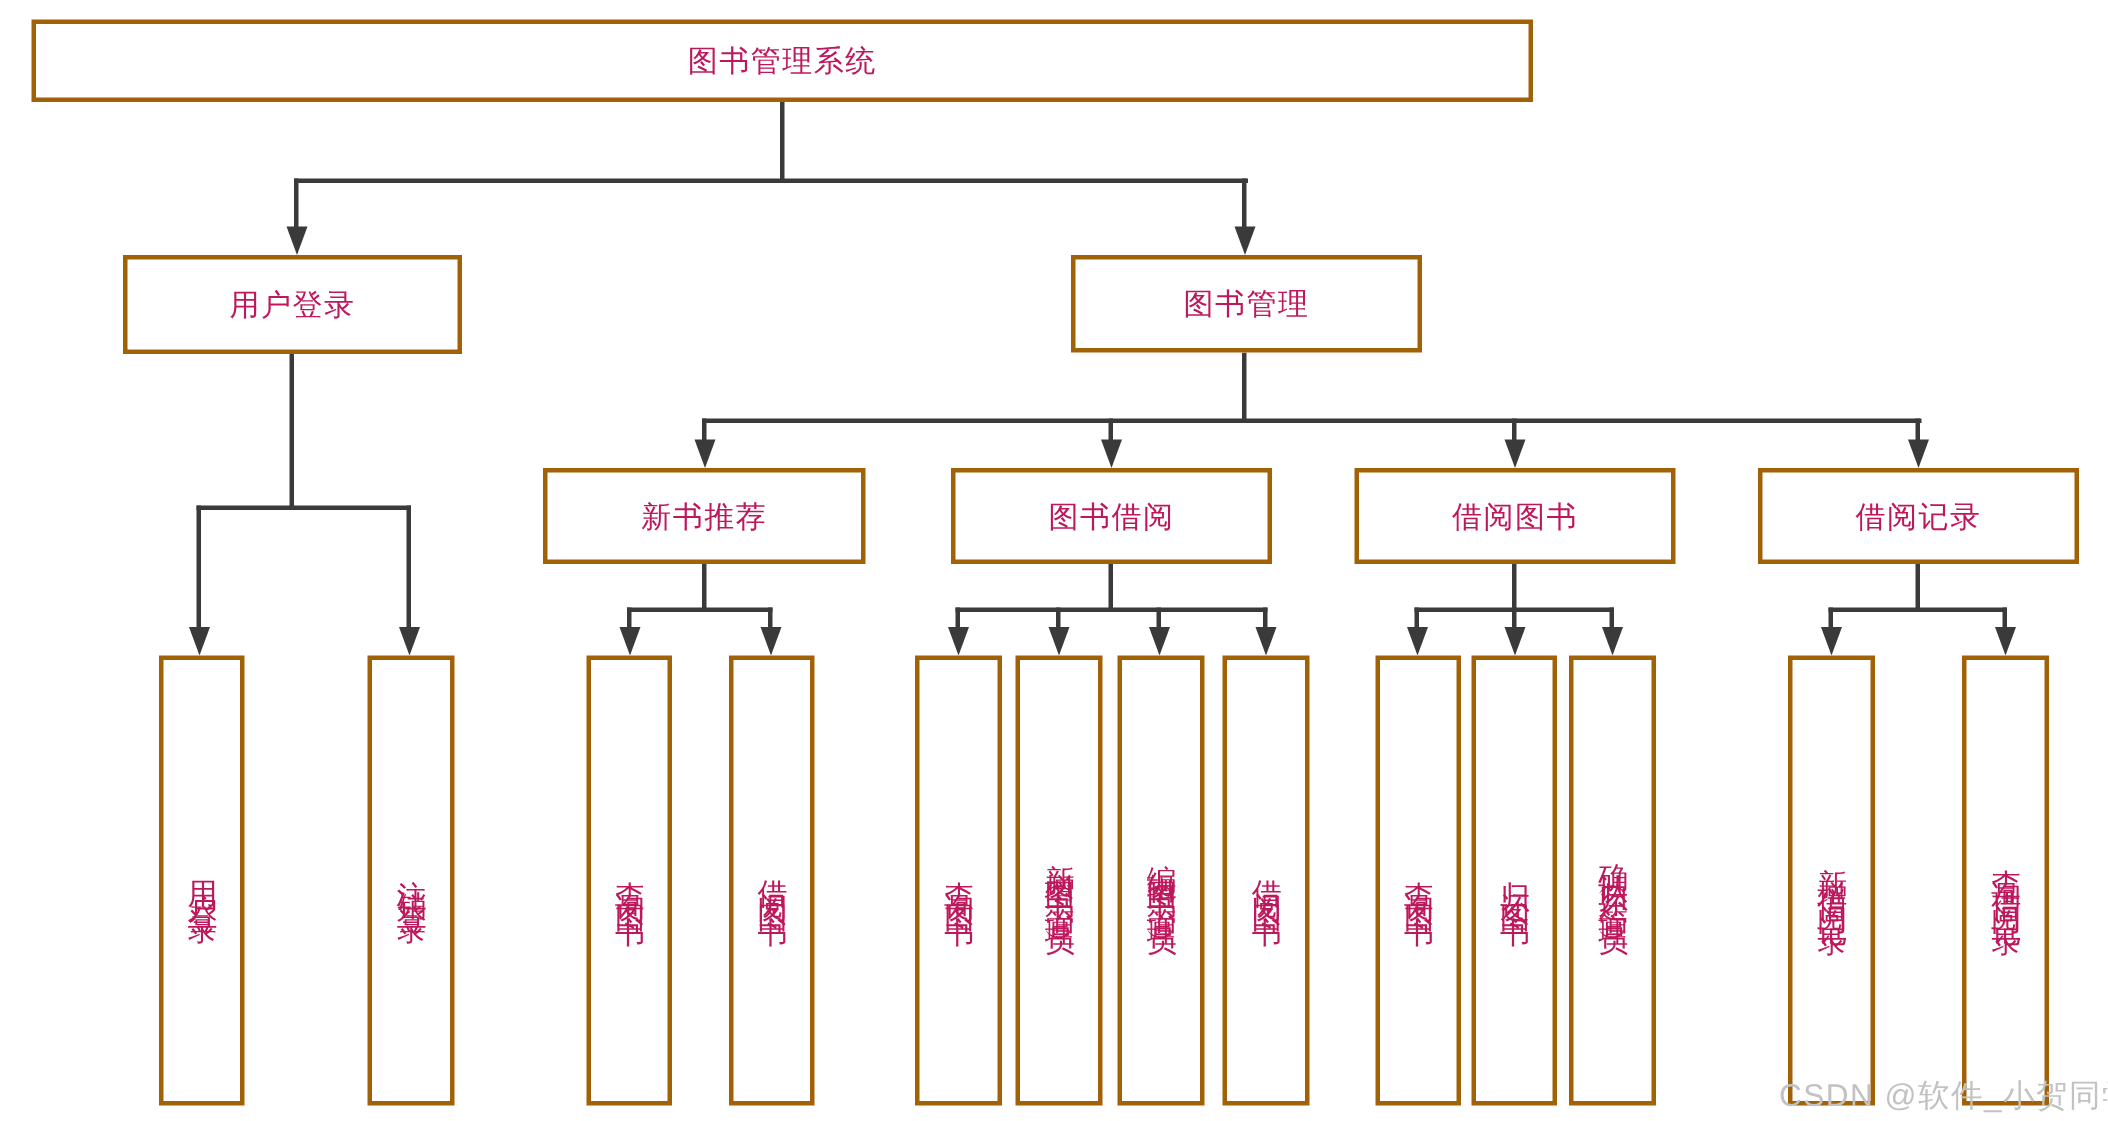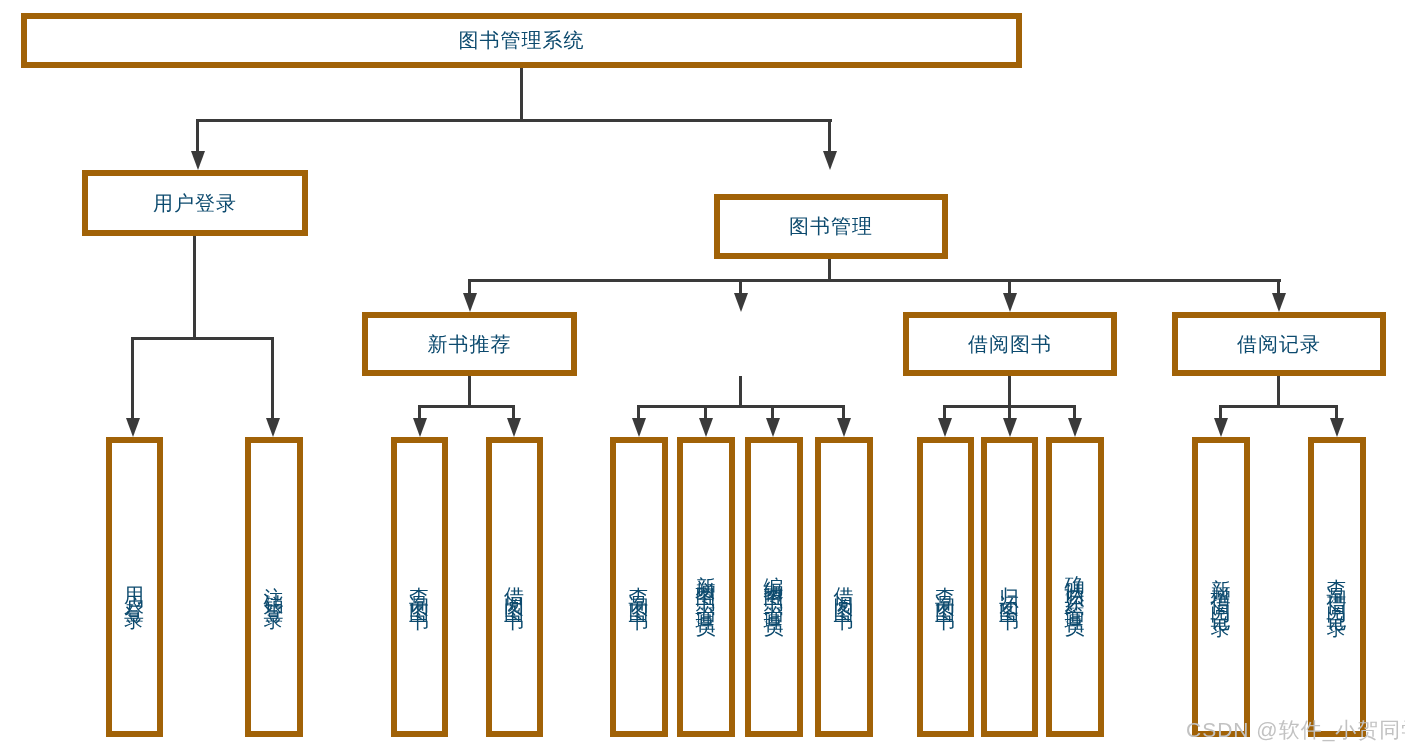--- a/index.html
+++ b/index.html
@@ -3,23 +3,23 @@
 <meta charset="utf-8">
 <style>
   * { margin:0; padding:0; box-sizing:border-box; }
   html,body { background:#ffffff; }
   body { font-family:"Liberation Sans","DejaVu Sans",sans-serif; }
   .canvas {
     position:relative; width:1405px; height:747px;
     background:#ffffff; overflow:hidden;
   }
   .node {
-    position:absolute; border:6px solid #a16207; background:#ffffff;
+    position:absolute; border:3px solid #a16207; background:#ffffff;
     display:flex; align-items:center; justify-content:center;
-    color:#0c4a6e;
+    color:#be185d;
   }
   .h-label { font-size:20px; letter-spacing:1px; white-space:nowrap; }
   .v-node {
     writing-mode:vertical-rl; text-orientation:mixed;
     font-size:20px; letter-spacing:8px; line-height:1.0;
   }
   .line { position:absolute; background:#3a3a3a; }
   .arrow {
     position:absolute; width:0; height:0;
     border-left:7px solid transparent; border-right:7px solid transparent;
@@ -94,26 +94,29 @@
   <div class="line" style="left:1335px;top:405px;width:3px;height:15px;"></div>
   <div class="arrow" style="left:1330px;top:418px;"></div>
 
   <div class="node" style="left:21px;top:13px;width:1001px;height:55px;">
     <span class="h-label">图书管理系统</span>
   </div>
 
   <div class="node" style="left:82px;top:170px;width:226px;height:66px;">
     <span class="h-label">用户登录</span>
   </div>
-  <div class="node" style="left:714px;top:170px;width:234px;height:65px;margin-top:24px;">
+  <div class="node" style="left:714px;top:170px;width:234px;height:65px;">
     <span class="h-label">图书管理</span>
   </div>
 
   <div class="node" style="left:362px;top:312px;width:215px;height:64px;">
     <span class="h-label">新书推荐</span>
+  </div>
+  <div class="node" style="left:634px;top:312px;width:214px;height:64px;">
+    <span class="h-label">图书借阅</span>
   </div>
   <div class="node" style="left:903px;top:312px;width:214px;height:64px;">
     <span class="h-label">借阅图书</span>
   </div>
   <div class="node" style="left:1172px;top:312px;width:214px;height:64px;">
     <span class="h-label">借阅记录</span>
   </div>
 
   <div class="node v-node" style="left:106px;top:437px;width:57px;height:300px;">用户登录</div>
   <div class="node v-node" style="left:245px;top:437px;width:58px;height:300px;">注销登录</div>

